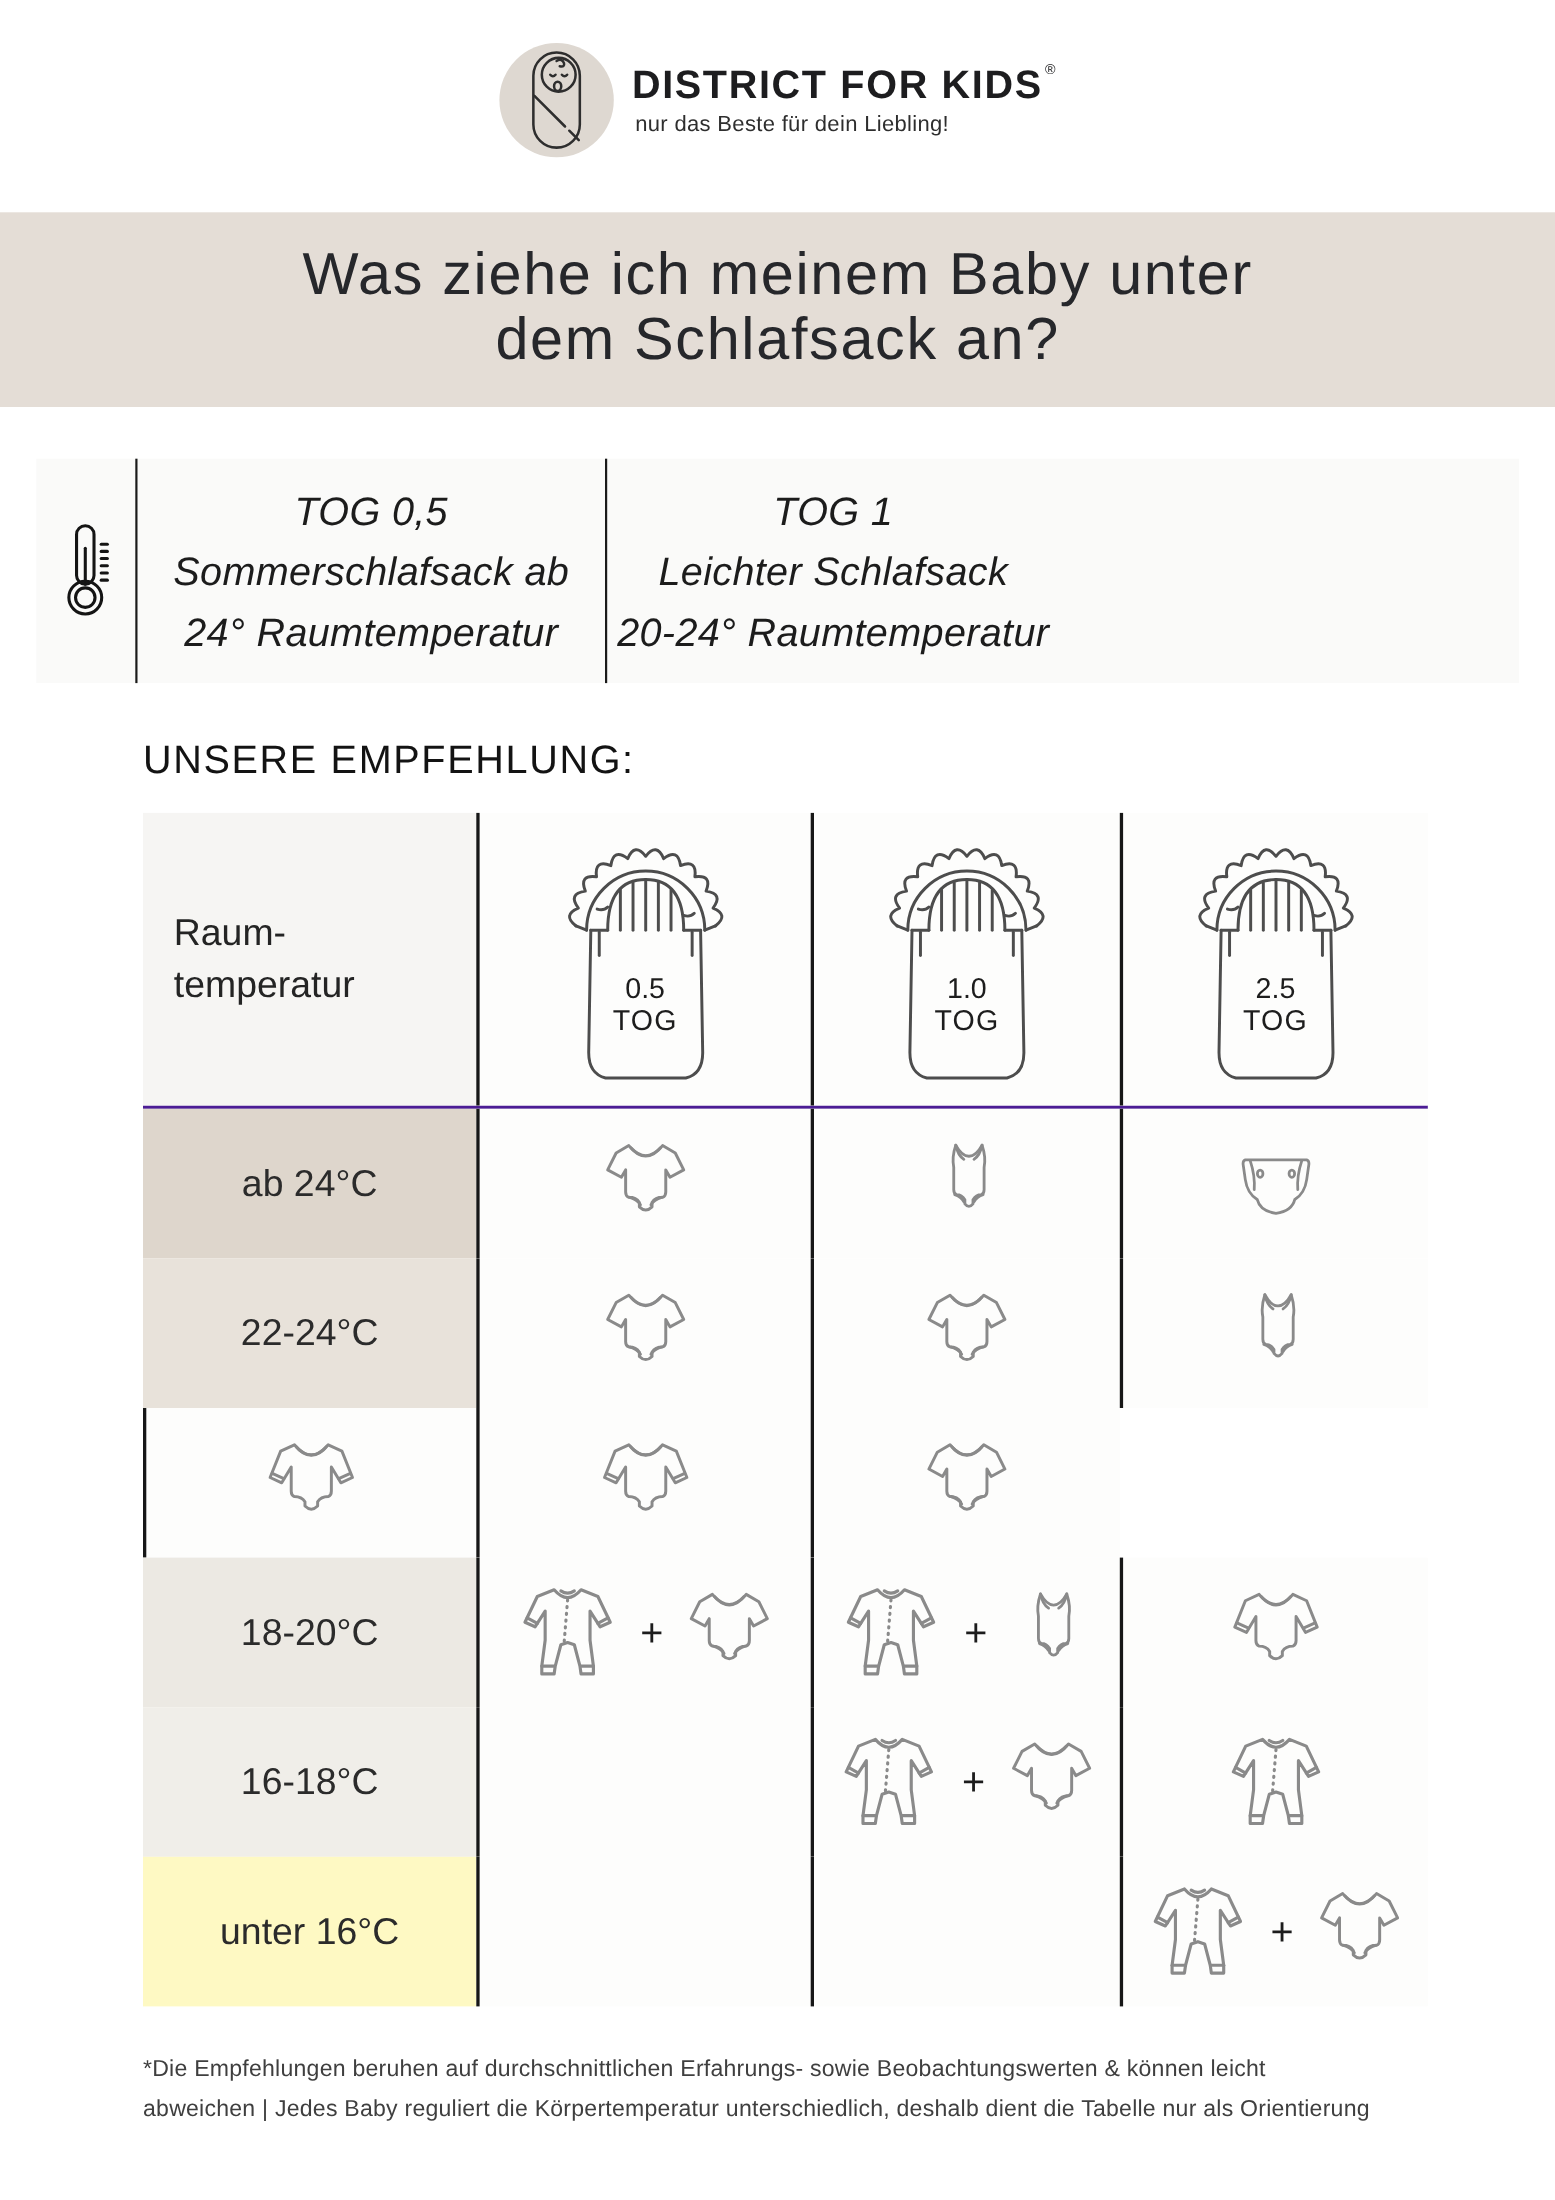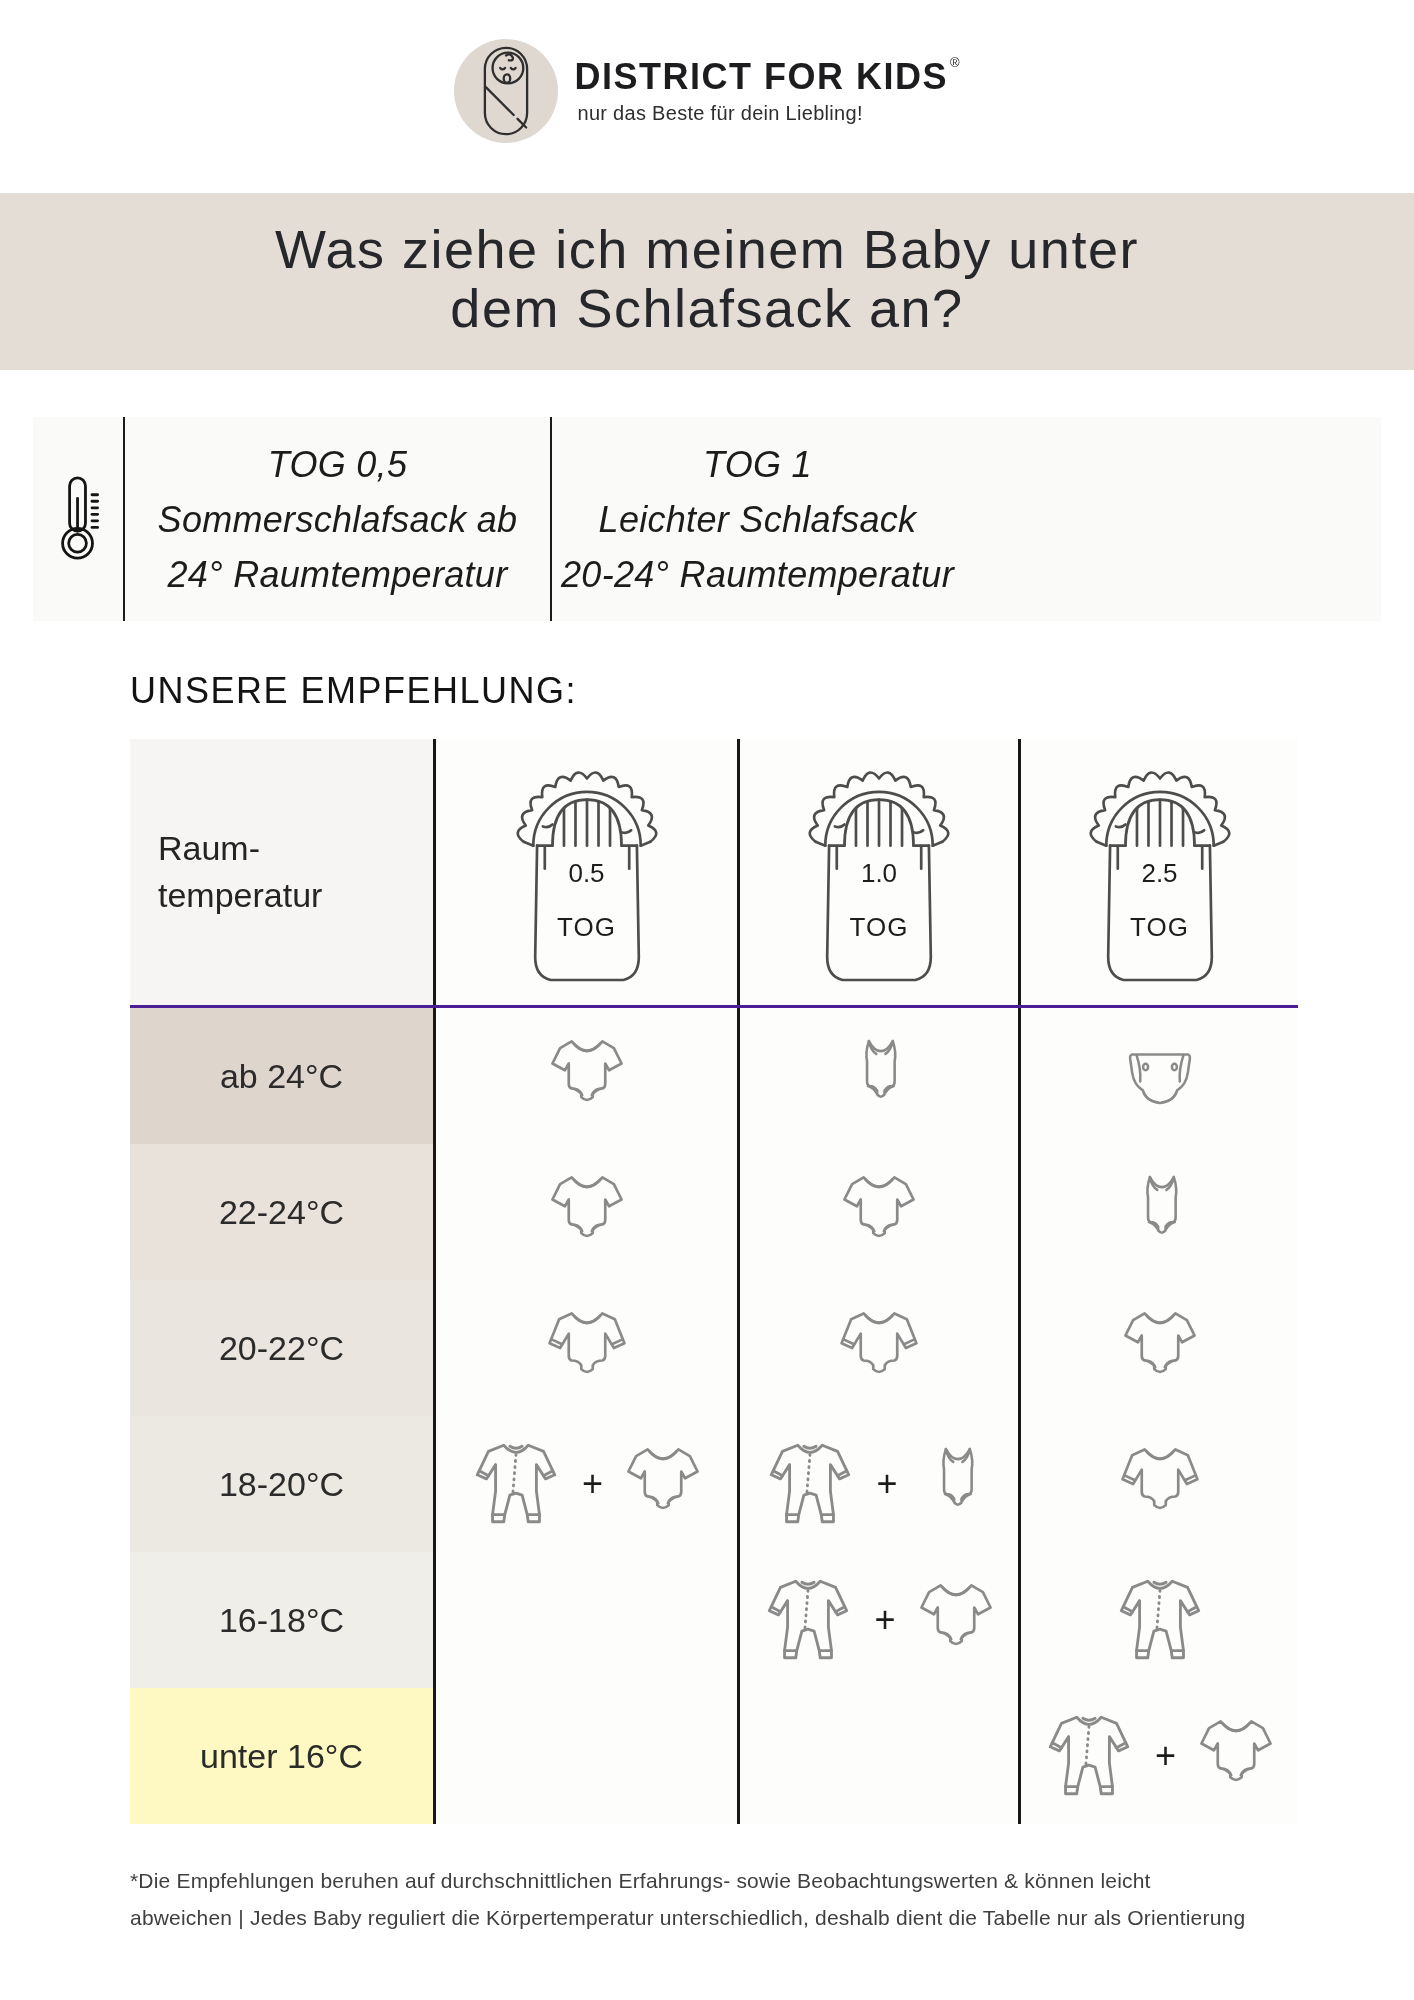--- a/index.html
+++ b/index.html
@@ -35,21 +35,21 @@
   .reco-heading { margin:49px 0 0 130px; font-size:36px; font-weight:500; letter-spacing:1.5px; color:#131313; }
 
   
   .table { margin:27px 0 0 130px; width:1168px; }
   .thead, .trow { display:grid; grid-template-columns:303px 304px 281px 280px; }
   .thead { height:269px; border-bottom:3px solid #4c1d95; }
   .th-label { background:#f6f5f3; display:flex; flex-direction:column; justify-content:center; padding-left:28px; font-size:34px; line-height:47px; color:#242424; }
   .content-col { border-left:3px solid #171717; background:#fdfdfc; display:flex; align-items:center; justify-content:center; }
   .bag-wrap { position:relative; width:192px; height:261px; }
   .bag-label { position:absolute; left:0; width:100%; text-align:center; color:#1d1d1d; }
-  .bag-value { top:116px; font-size:26px; }
+  .bag-value { top:141px; font-size:26px; }
   .bag-unit  { top:170px; font-size:26px; letter-spacing:1px; }
   .trow { height:136px; }
   .label-cell { display:flex; align-items:center; justify-content:center; font-size:34px; color:#2b2b2b; }
   .cell-items { display:flex; align-items:center; justify-content:center; gap:10px; width:100%; height:100%; }
   .plus { font-size:36px; color:#1c1c1c; font-weight:500; margin:0 2px; }
 
   
   .footnote { margin:38px 0 0 130px; font-size:21px; line-height:37px; color:#3f3f3f; letter-spacing:0.2px; max-width:1190px; }
 </style>
 </head>
@@ -262,21 +262,20 @@
        <path d="M39 12 Q35 24 37 34 L37 56 Q37 60 40 61 Q45 61 48 66 L48 70 Q52 75 56 70 L56 66 Q59 61 64 61 Q67 60 67 56 L67 34 Q69 24 65 12 Q59 23 52 23 Q45 23 39 12 Z"></path>
        <path d="M39 12 Q41 22 47 26"></path>
               <path d="M65 12 Q63 22 57 26"></path>
        <path d="M38 61 Q44 63 47 68"></path>
               <path d="M66 61 Q60 63 57 68"></path>
      </svg>
           </div>
         </div>
       </div>
       <div class="trow">
-        <div class="label-cell" style="background: rgb(234, 229, 222);">20-22°C</div>
         <div class="content-col">
           <div class="cell-items">
             <svg width="100" height="96" viewBox="0 0 100 100" fill="none" stroke="#8a8a8a" stroke-width="2.8" stroke-linecap="round" stroke-linejoin="round" style="display: block;">
        <path d="M34 14 L21 20 L11 45 L22 50 L31 35 L31 58 Q31 62 34 63 Q41 63 44 68 L44 72 Q50 78 56 72 L56 68 Q59 63 66 63 Q69 62 69 58 L69 35 L78 50 L89 45 L79 20 L66 14 Q58 24 50 24 Q42 24 34 14 Z"></path>
        <path d="M36 16 Q50 31 64 16"></path>
        <path d="M13 41 L24 46"></path>
               <path d="M87 41 L76 46"></path>
      </svg>
           </div>
         </div>

